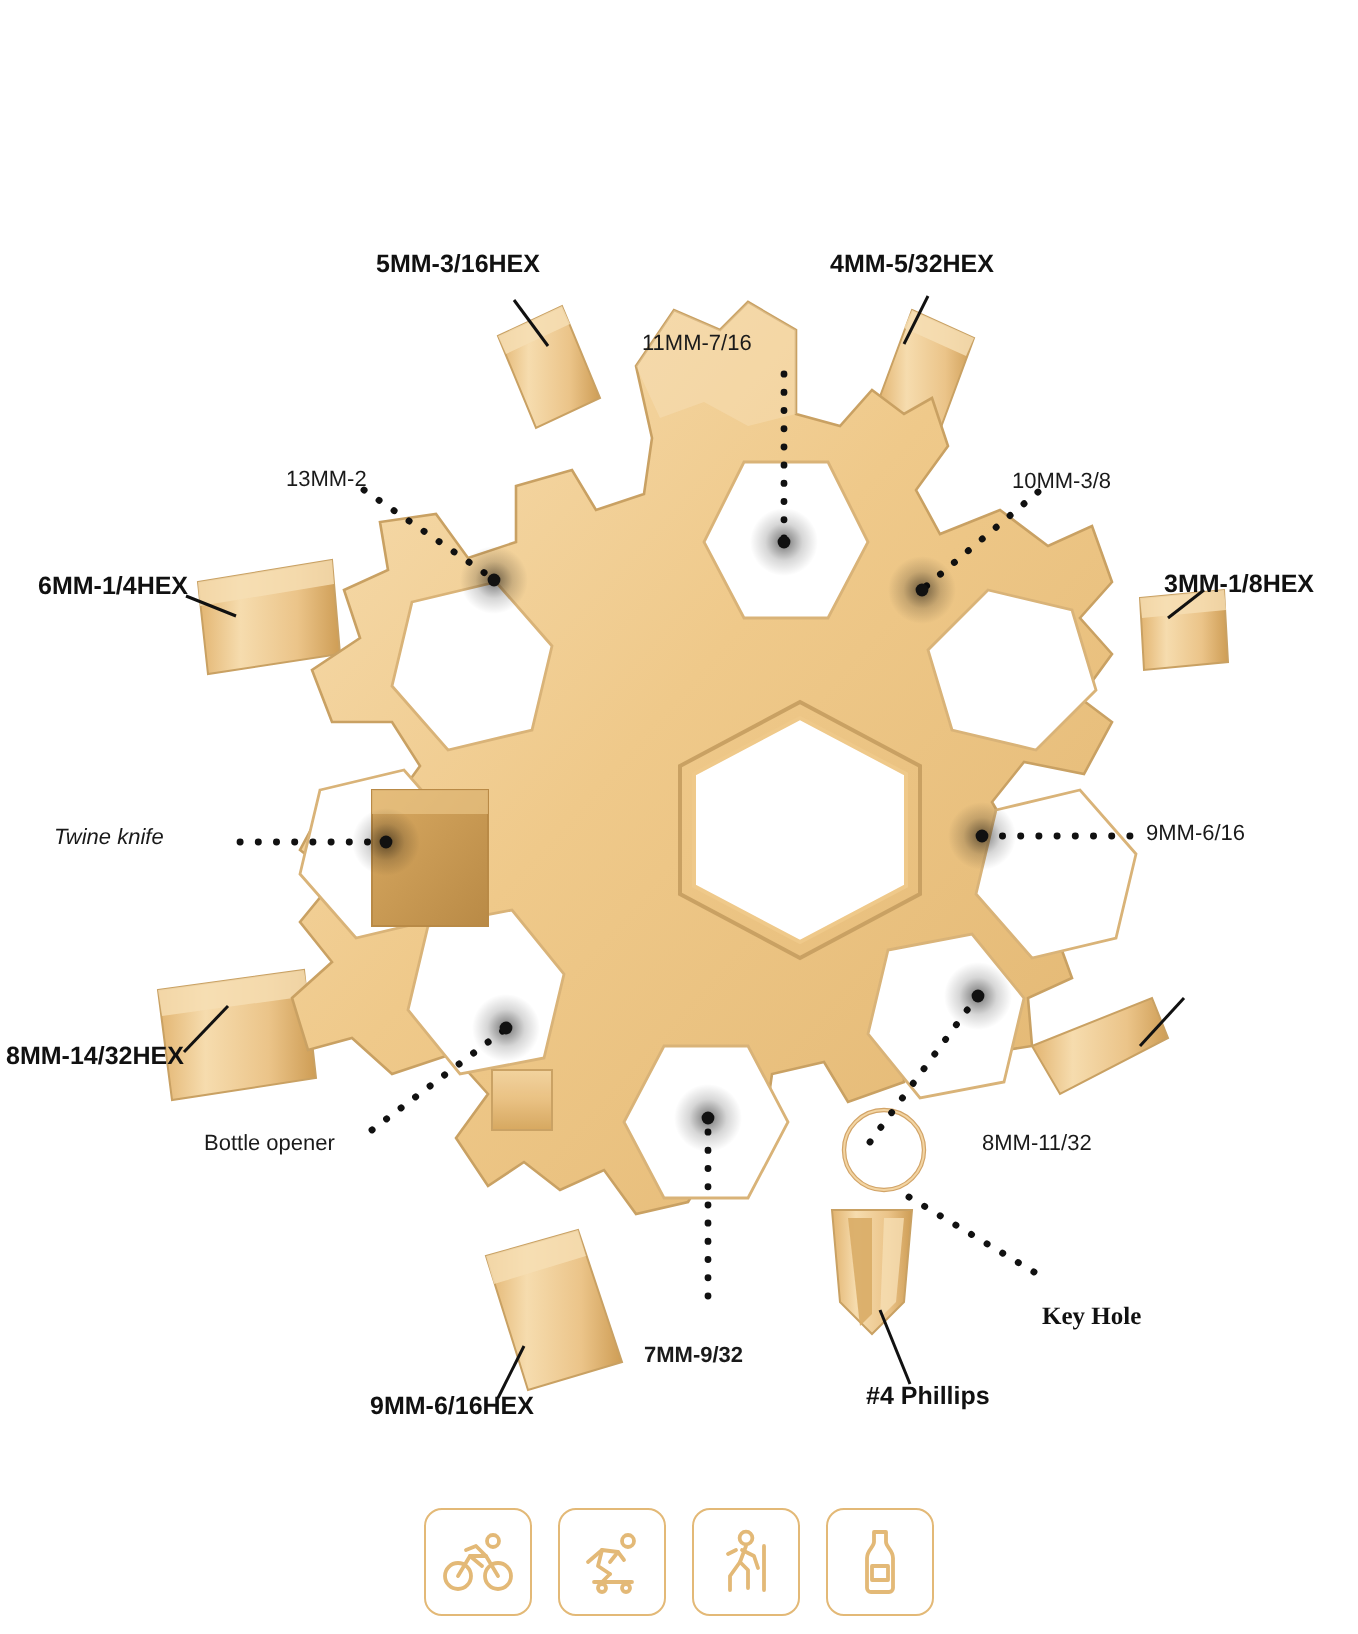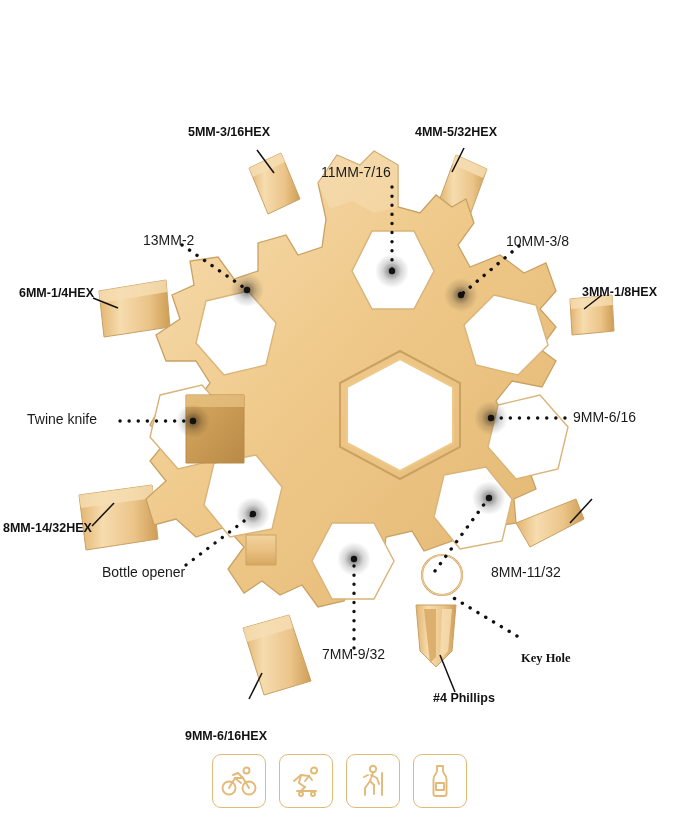--- a/index.html
+++ b/index.html
@@ -85,21 +85,21 @@
 
   
   .callout {
     position: absolute;
     font-size: 12.5px;
     color: #111111;
     white-space: nowrap;
     line-height: 15px;
   }
   .callout.bold { font-weight: bold; font-size: 12.5px; }
-  .callout.reg  { font-weight: normal; font-size: 14px; color: #1a1a1a; }
+  .callout.reg  { font-weight: normal; font-size: 11px; color: #1a1a1a; }
   .callout.two-line { white-space: normal; width: 130px; line-height: 18px; }
 
   
   #activities {
     position: absolute;
     left: 0;
     top: 745px;
     width: 679px;
     height: 72px;
     display: flex;
@@ -295,36 +295,36 @@
     <div class="callout reg" style="left:321px;  top:70px;">11MM-7/16</div>
 
     <div class="callout reg" style="left:143px;  top:138px;">13MM-2</div>
 
     <div class="callout reg" style="left:506px;  top:139px;">10MM-3/8</div>
 
     <div class="callout bold" style="left:19px;   top:191px;">6MM-1/4HEX</div>
 
     <div class="callout bold" style="left:582px;  top:190px;">3MM-1/8HEX</div>
 
-    <div class="callout reg" style="left:27px;   top:317px;">Twine knife</div>
+    <div class="callout reg" style="left:27px;   top:317px;font-style:italic;">Twine knife</div>
 
     <div class="callout reg" style="left:573px;  top:315px;">9MM-6/16</div>
 
     <div class="callout bold" style="left:3px;    top:426px;">8MM-14/32HEX</div>
 
 
     <div class="callout reg" style="left:102px;  top:470px;">Bottle opener</div>
 
     <div class="callout reg" style="left:491px;  top:470px;">8MM-11/32</div>
 
-    <div class="callout reg" style="left:322px;  top:552px;">7MM-9/32</div>
+    <div class="callout reg" style="left:322px;  top:576px;font-weight:bold;">7MM-9/32</div>
 
     <div class="callout bold" style="left:521px;  top:556px;font-family:Liberation Serif, serif;">Key Hole</div>
 
-    <div class="callout bold" style="left:185px;  top:634px;">9MM-6/16HEX</div>
+    <div class="callout bold" style="left:185px;  top:601px;">9MM-6/16HEX</div>
 
     <div class="callout bold" style="left:433px;  top:596px;">#4 Phillips</div>
   </div>
 
   <div id="activities">
 
     <div class="act-box">
       <span>
         <svg width="36" height="32" viewBox="0 0 36 32" fill="none" stroke="#E3B977" stroke-width="1.9" stroke-linecap="round" stroke-linejoin="round">
           <circle cx="8" cy="23" r="6.5"></circle>

